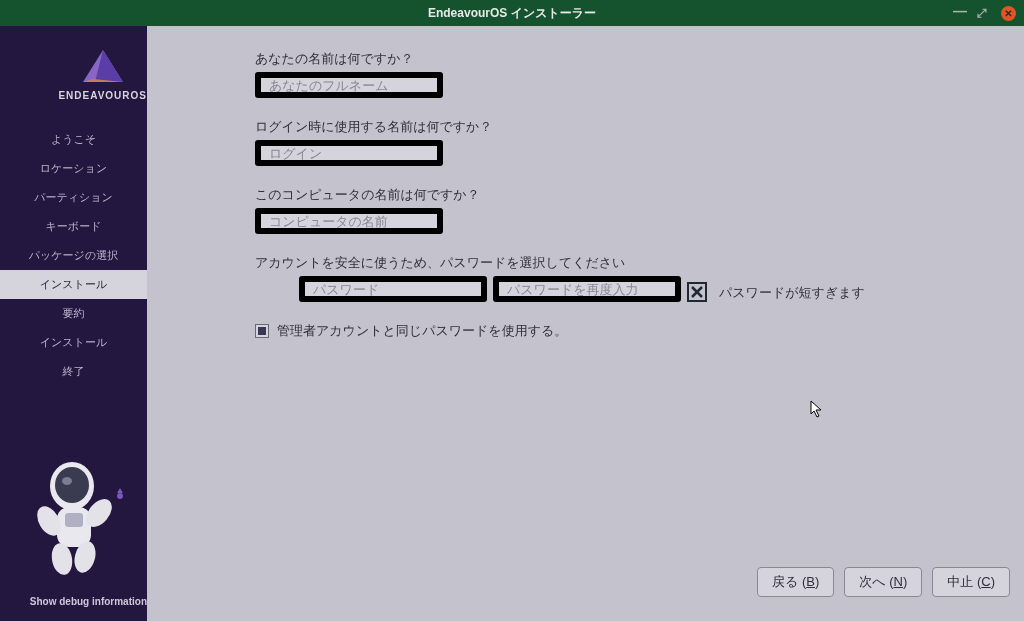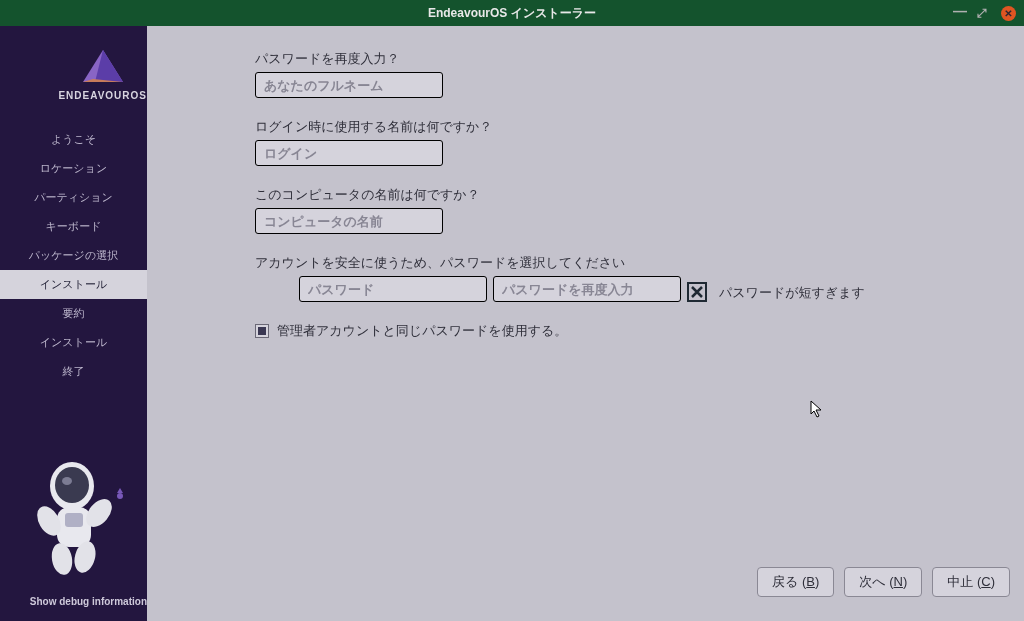--- a/index.html
+++ b/index.html
@@ -109,26 +109,25 @@
     .form-label {
       font-size: 13px;
       color: #2f2f3a;
       margin-bottom: 4px;
       display: block;
     }
     .text-input {
       width: 188px;
       height: 26px;
       background: #d5d3dc;
-      border: 1px solid #000000;
+      border: 6px solid #000000;
       border-radius: 3px;
       padding: 0 8px;
       font-size: 13px;
       color: #333;
-      font-weight: bold;
     }
     .text-input::placeholder { color: #888694; }
     .password-row {
       display: flex;
       align-items: flex-end;
       gap: 6px;
       margin-left: 44px;
     }
     .warn-box {
       width: 20px; height: 20px;
@@ -237,21 +236,21 @@
         <ellipse cx="58" cy="106" rx="10" ry="16" fill="#e2e2e8" transform="rotate(15 58 106)"></ellipse>
         <circle cx="93" cy="45" r="3" fill="#7858b8"></circle>
         <path d="M90 42 L93 37 L96 42 Z" fill="#7858b8"></path>
       </svg>
     </div>
     <div class="debug-link">Show debug information</div>
   </div>
 
   <div class="main">
     <div class="form-group">
-      <label class="form-label">パスワードを再度入力？</label>
+      <label class="form-label">あなたの名前は何ですか？</label>
       <input class="text-input" type="text" placeholder="あなたのフルネーム" style="">
     </div>
 
     <div class="form-group">
       <label class="form-label">ログイン時に使用する名前は何ですか？</label>
       <input class="text-input" type="text" placeholder="ログイン" style="">
     </div>
 
     <div class="form-group">
       <label class="form-label">このコンピュータの名前は何ですか？</label>

